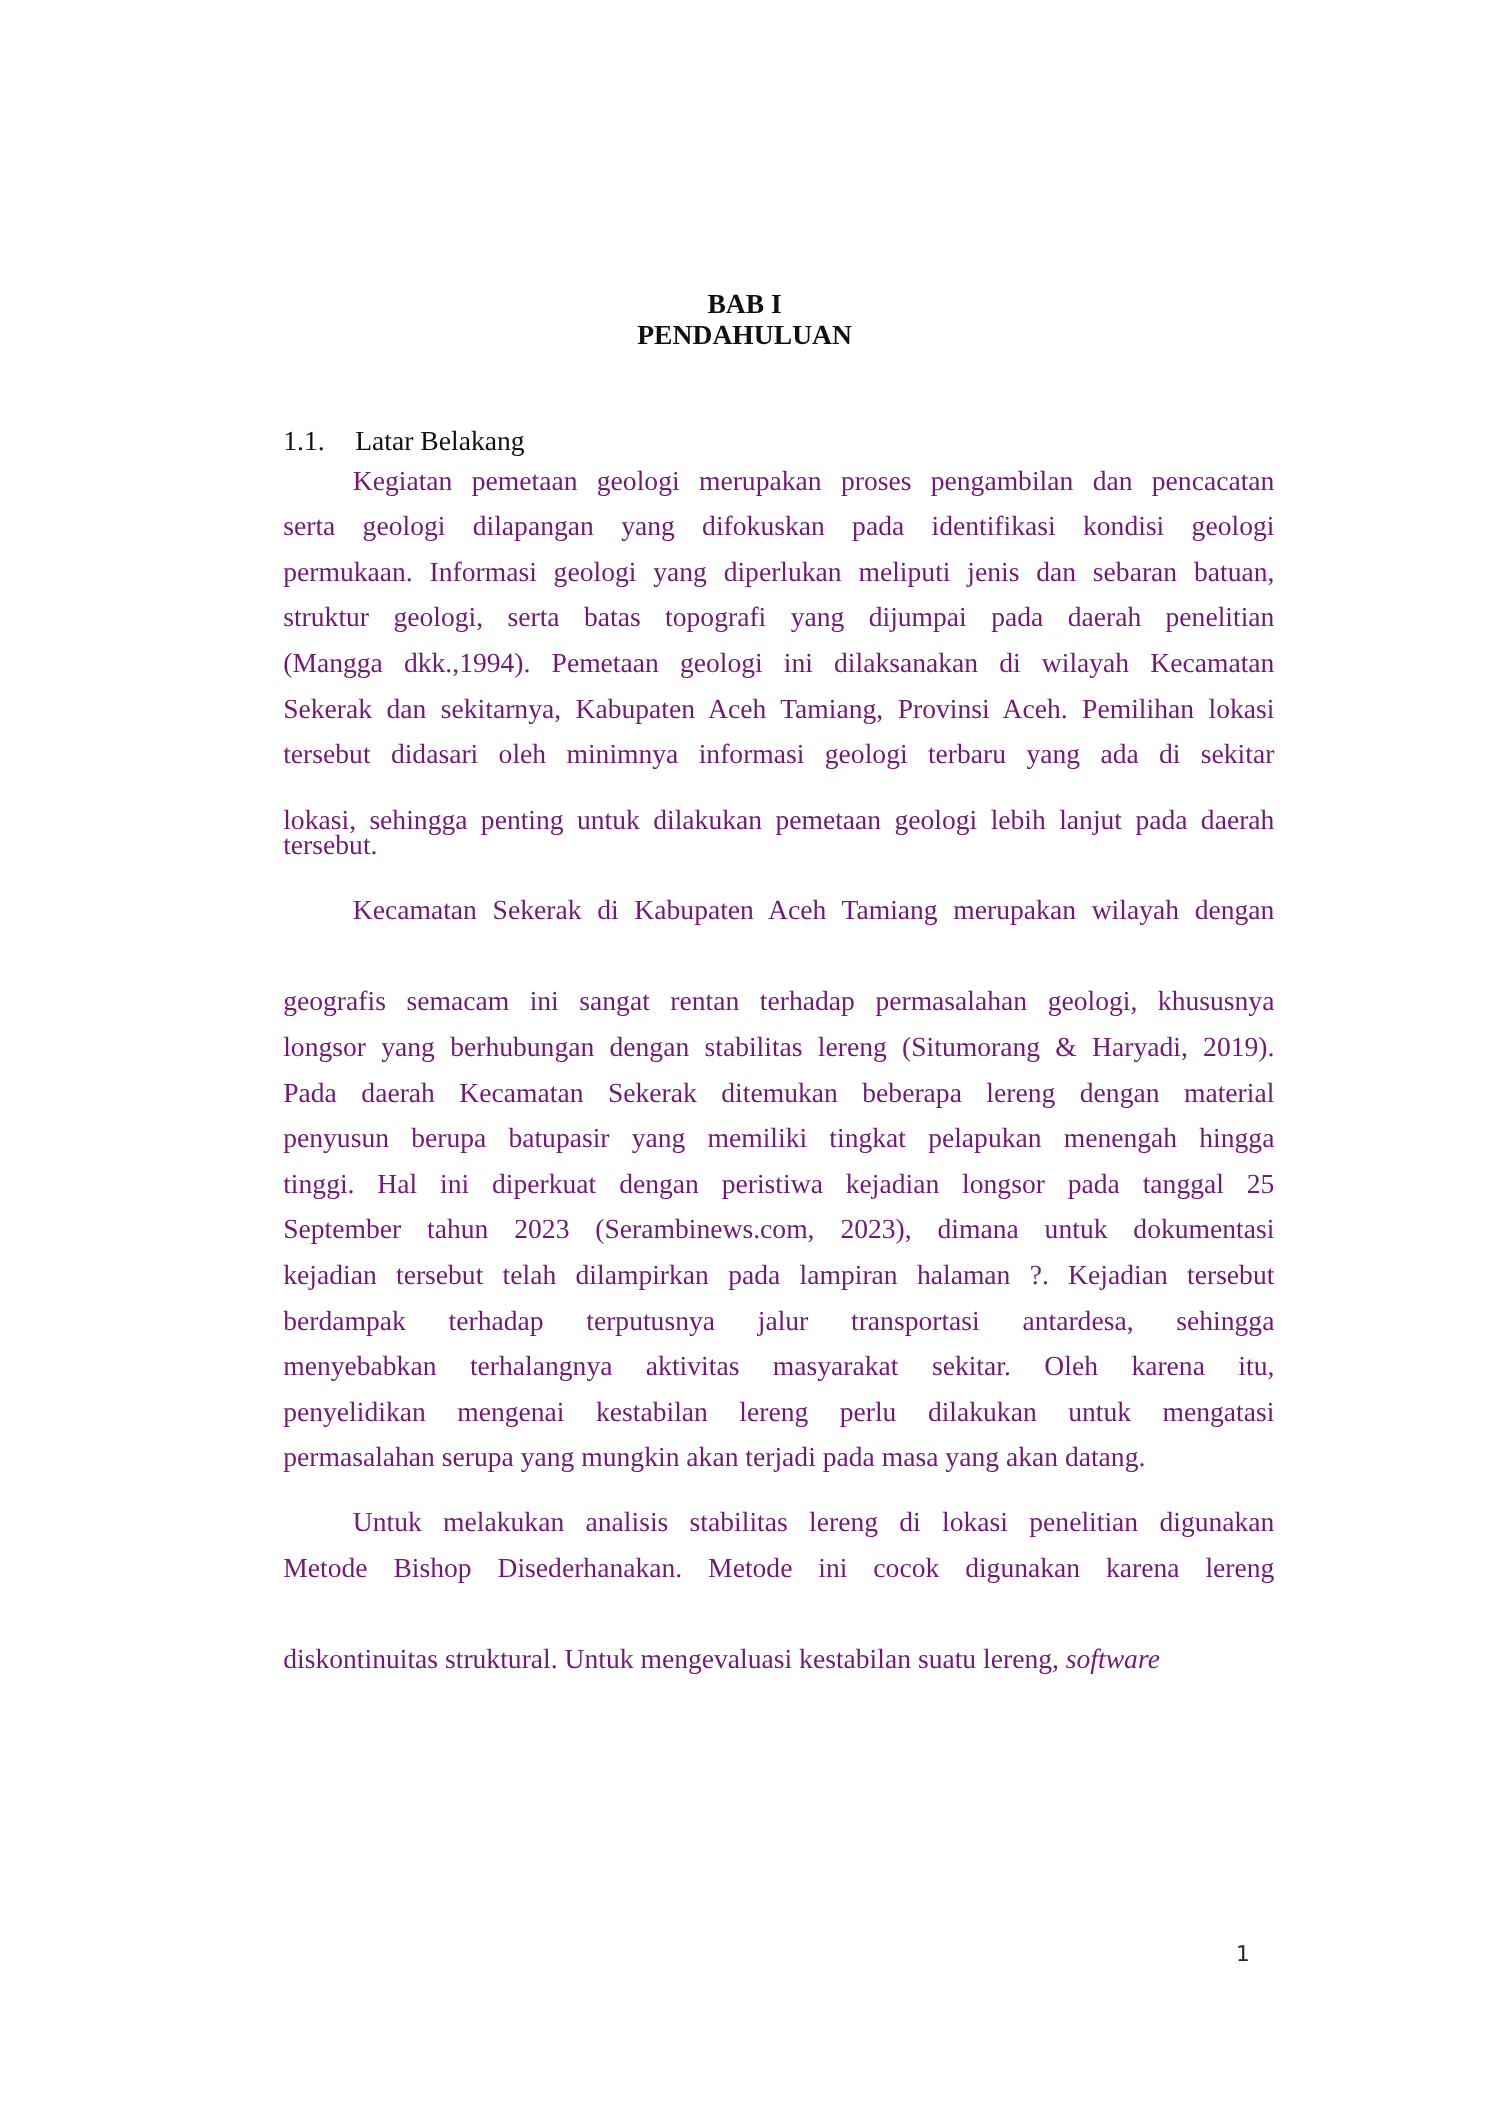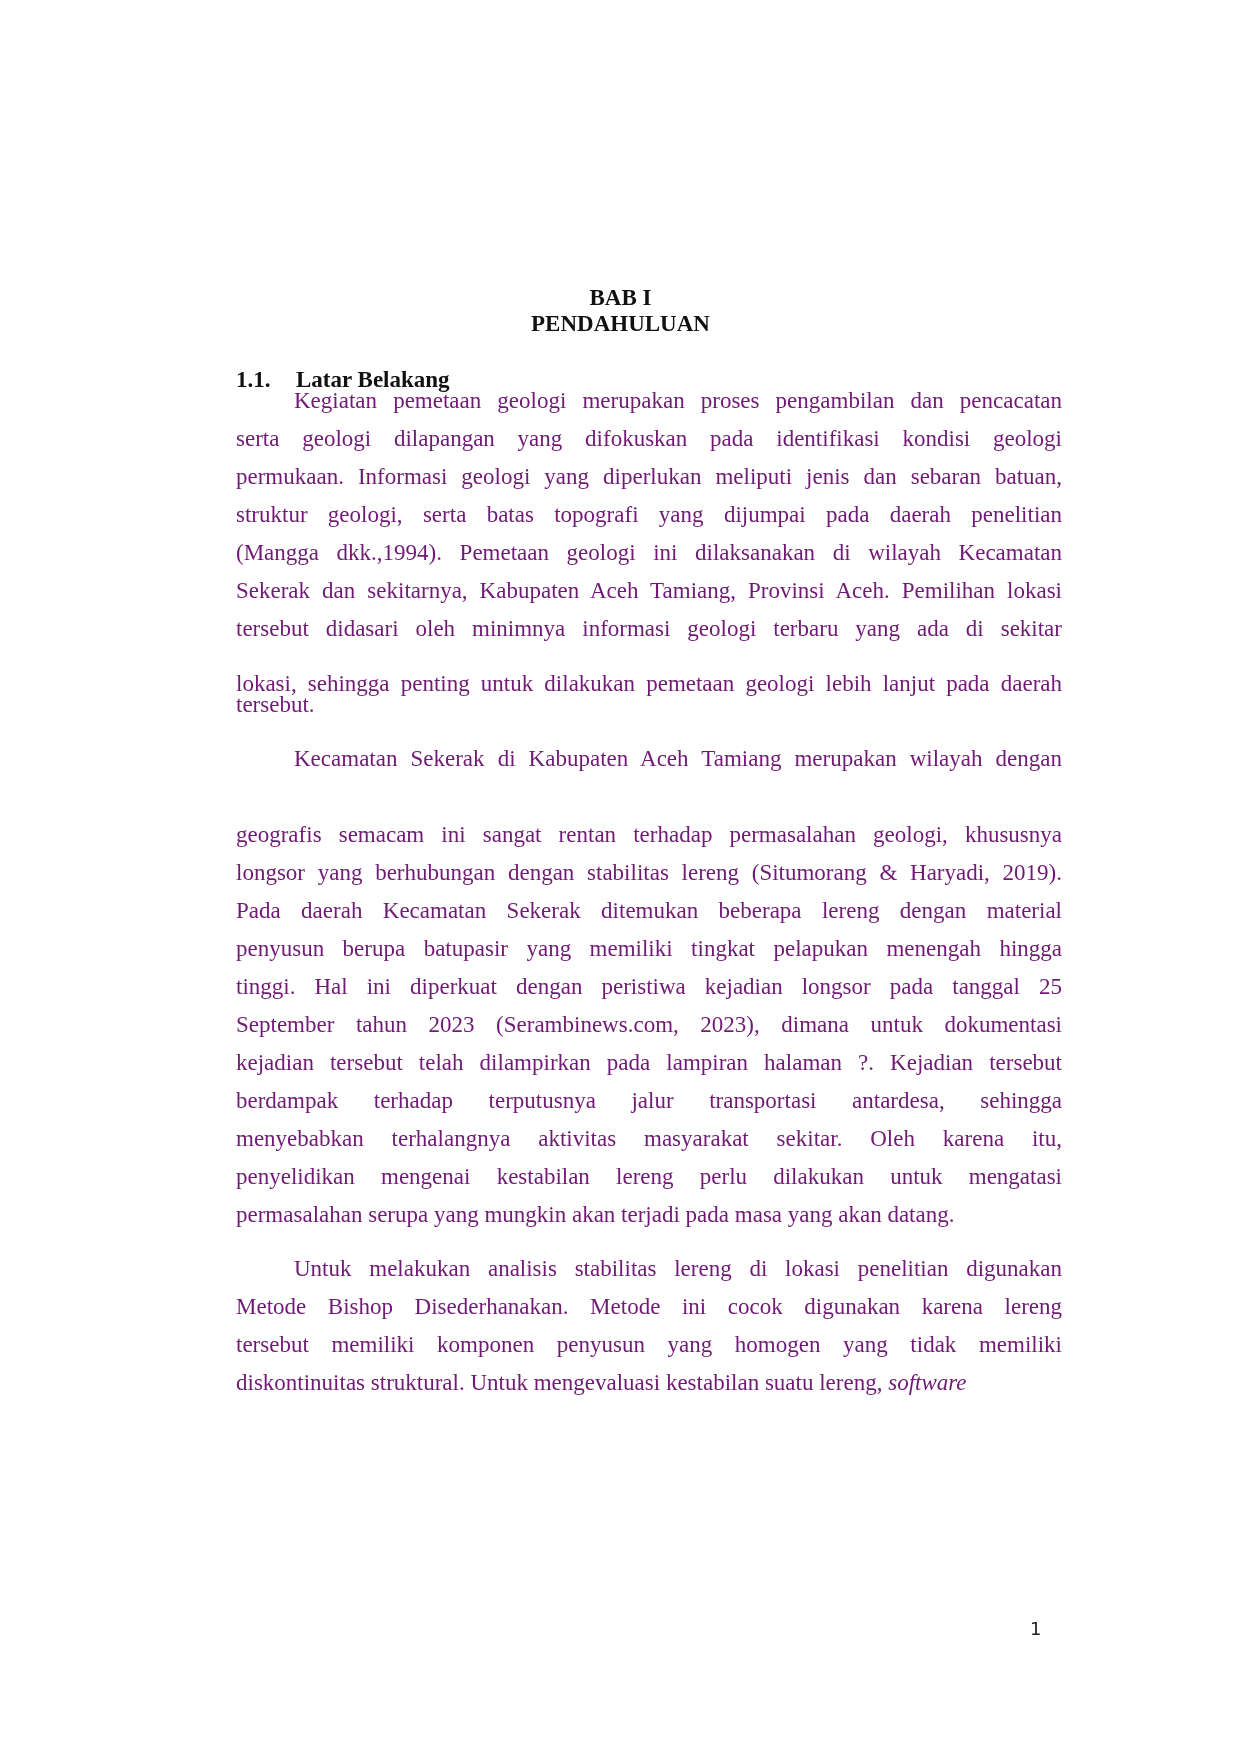--- a/index.html
+++ b/index.html
@@ -25,33 +25,31 @@
     }
     .chapter-heading {
       position: absolute;
       left: 0;
       width: 1241px;
       text-align: center;
       font-weight: bold;
       font-size: 23px;
       line-height: 32px;
       color: #111;
-      margin-top: 44px;
     }
     .chapter-number { top: 238px; }
     .chapter-title { top: 264px; }
     .section-heading {
       position: absolute;
       left: 236px;
       top: 352px;
-      font-weight: bold;
+      font-weight: normal;
       font-size: 23px;
       line-height: 32px;
       color: #111;
-      margin-top: 12px;
     }
     .section-heading .num {
       display: inline-block;
       width: 60px;
     }
     .line {
       position: absolute;
       left: 236px;
       width: 826px;
       font-size: 23px;
@@ -166,21 +164,18 @@
   <div class="line last" style="top:1199px">
       <span class="justify-wrap">permasalahan serupa yang mungkin akan terjadi pada masa yang akan datang.</span>
     </div>
 
   <div class="line indent" style="top:1253px">
       <span class="justify-wrap">Untuk melakukan analisis stabilitas lereng di lokasi penelitian digunakan</span>
     </div>
   <div class="line" style="top:1291px">
       <span class="justify-wrap">Metode Bishop Disederhanakan. Metode ini cocok digunakan karena lereng</span>
     </div>
-  <div class="line" style="top:1329px">
-      <span class="justify-wrap">tersebut memiliki komponen penyusun yang homogen yang tidak memiliki</span>
-    </div>
   <div class="line last" style="top:1367px">
       <span class="justify-wrap"><span>diskontinuitas struktural. Untuk mengevaluasi kestabilan suatu lereng,</span> <span class="it">software</span></span>
     </div>
 
   <div class="page-number">1</div>
 </div>
 
 </body></html>

